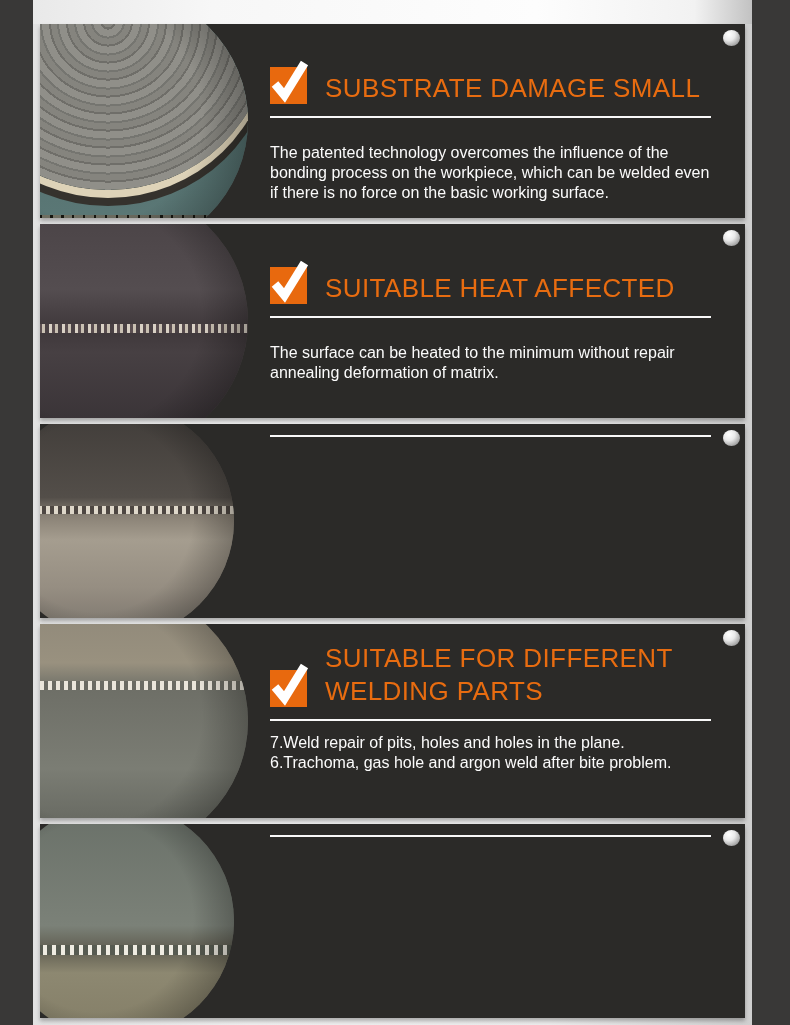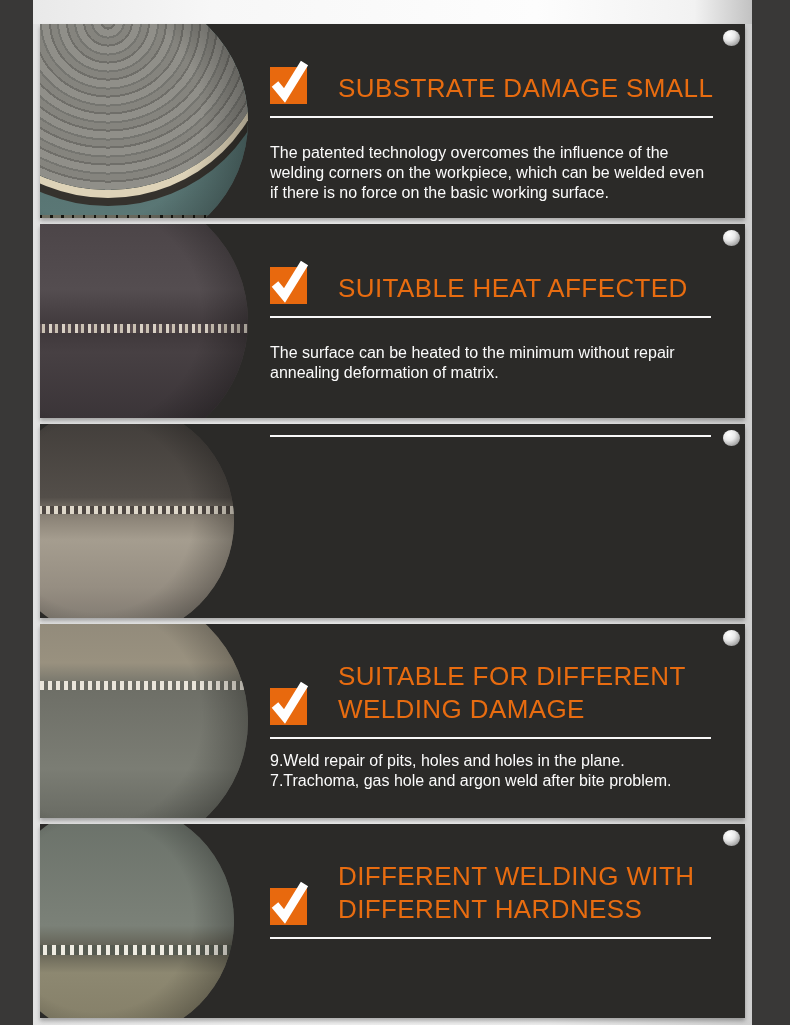--- a/index.html
+++ b/index.html
@@ -64,22 +64,22 @@
       linear-gradient(180deg,#8d8678 0%,#99917f 28%,#6e6f67 38%,#7b7d74 68%,#5d5f58 100%);
   }
   
   .photo-5{
     background:
       repeating-linear-gradient(90deg,#efece2 0 4px,#575b51 4px 9px) 0 63% / 100% 10px no-repeat,
       linear-gradient(180deg,#697068 0%,#7b8178 52%,#615f52 62%,#8d8871 72%,#837d66 100%);
   }
   
   .content{position:relative;flex:1;padding:0 34px 0 20px;display:flex;flex-direction:column;}
-  .head-row{display:flex;align-items:flex-end;gap:31px;margin-top:34px;}
-  .card.two-line .head-row{margin-top:36px;}
+  .head-row{display:flex;align-items:flex-end;gap:18px;margin-top:34px;}
+  .card.two-line .head-row{margin-top:18px;}
   .check{flex:0 0 37px;}
   .check svg{display:block;overflow:visible;margin-bottom:1px;}
   .title{
     margin:0;font-size:26px;font-weight:400;letter-spacing:.4px;
     color:#e86c10;line-height:33px;
   }
   .tline{display:block;white-space:nowrap;}
   .rule{border-top:2px solid #f8f8f8;margin-top:11px;}
   .body{margin-top:25px;color:#fbfbfb;font-size:16px;line-height:20px;}
   .card.tight .body{margin-top:12px;}
@@ -111,21 +111,21 @@
             <rect x="0" y="9" width="37" height="37" fill="#e8690e"></rect>
             <path d="M5 26 L14.5 37.5 L34.5 5" stroke="#ffffff" stroke-width="8.5" fill="none"></path>
           </svg>
         </span>
         <h2 class="title">
                 <span class="tline">SUBSTRATE DAMAGE SMALL</span>
               </h2>
       </div>
       <div class="rule"></div>
       <div class="body">
-              <p>The patented technology overcomes the influence of the welding corners on the workpiece, which can be welded even if there is no force on the basic working surface.</p>
+              <p>The patented technology overcomes the influence of the bonding process on the workpiece, which can be welded even if there is no force on the basic working surface.</p>
             </div>
     </div>
     <span class="screw"></span>
   </section>
         <section class="card">
     <div class="photo">
       <div class="circle photo-2">
 
         <div class="vignette"></div>
       </div>
@@ -171,50 +171,38 @@
     <div class="content">
       <div class="head-row">
         <span class="check">
           <svg width="37" height="46" viewBox="0 0 37 46" xmlns="http://www.w3.org/2000/svg">
             <rect x="0" y="9" width="37" height="37" fill="#e8690e"></rect>
             <path d="M5 26 L14.5 37.5 L34.5 5" stroke="#ffffff" stroke-width="8.5" fill="none"></path>
           </svg>
         </span>
         <h2 class="title">
                 <span class="tline">SUITABLE FOR DIFFERENT</span>
-                <span class="tline">WELDING DAMAGE</span>
+                <span class="tline">WELDING PARTS</span>
               </h2>
       </div>
       <div class="rule"></div>
       <div class="body">
-              <p>9.Weld repair of pits, holes and holes in the plane.</p>
-              <p>7.Trachoma, gas hole and argon weld after bite problem.</p>
+              <p>7.Weld repair of pits, holes and holes in the plane.</p>
+              <p>6.Trachoma, gas hole and argon weld after bite problem.</p>
             </div>
     </div>
     <span class="screw"></span>
   </section>
         <section class="card two-line">
     <div class="photo">
       <div class="circle photo-5 small">
 
         <div class="vignette"></div>
       </div>
     </div>
     <div class="content">
-      <div class="head-row">
-        <span class="check">
-          <svg width="37" height="46" viewBox="0 0 37 46" xmlns="http://www.w3.org/2000/svg">
-            <rect x="0" y="9" width="37" height="37" fill="#e8690e"></rect>
-            <path d="M5 26 L14.5 37.5 L34.5 5" stroke="#ffffff" stroke-width="8.5" fill="none"></path>
-          </svg>
-        </span>
-        <h2 class="title">
-                <span class="tline">DIFFERENT WELDING WITH</span>
-                <span class="tline">DIFFERENT HARDNESS</span>
-              </h2>
-      </div>
       <div class="rule"></div>
     </div>
     <span class="screw"></span>
   </section>
       </div>
   </div>
 </div>
 
 </body></html>

